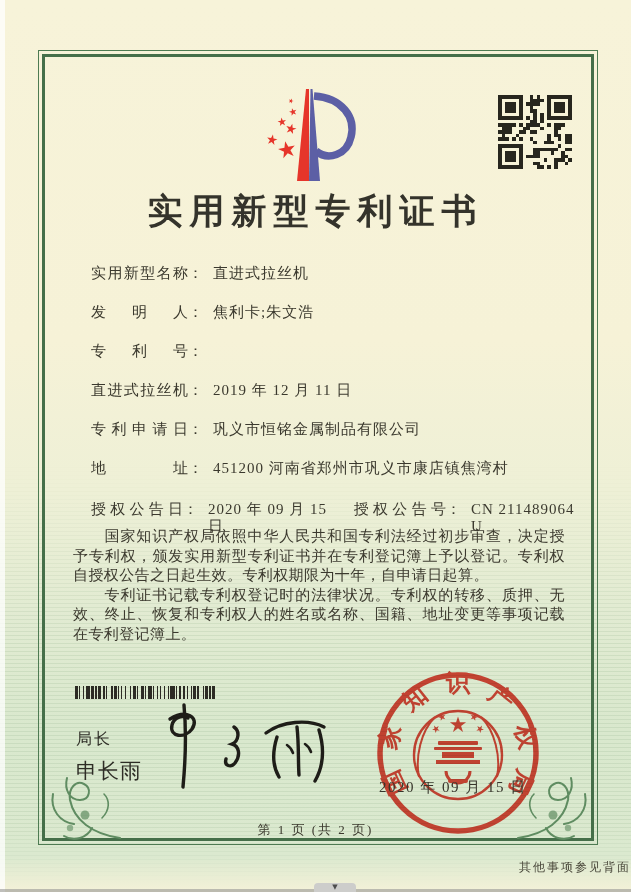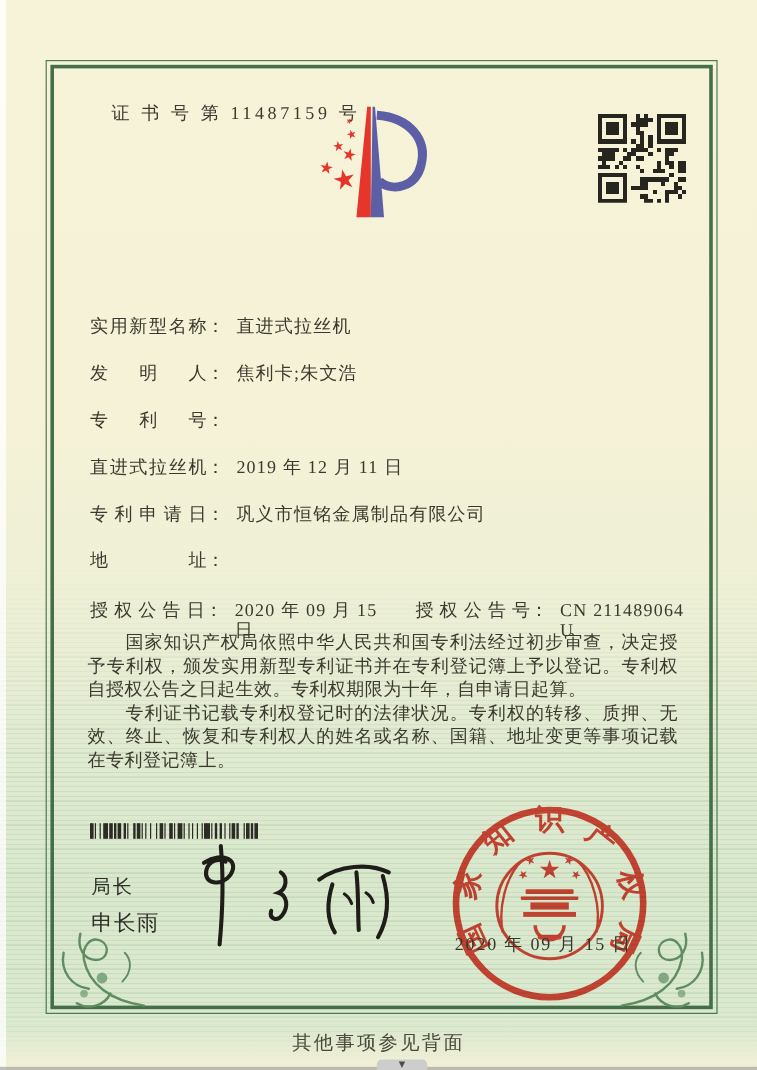--- a/index.html
+++ b/index.html
@@ -29,36 +29,36 @@
   .flourish.fl-right{right:33px; top:758px; transform:scaleX(-1);}
   .cert-no{position:absolute;left:93px;top:85px;font-size:15px;letter-spacing:3px;color:#3a392f;}
   .logo{position:absolute;left:262px;top:84px;width:100px;height:104px;}
   .qr{position:absolute;left:498px;top:95px;width:74px;height:74px;}
   .title{
     position:absolute;left:0;top:188px;width:100%;margin:0;text-align:center;
     font-size:35px;font-weight:bold;letter-spacing:7px;color:#34332b;
   }
   .fields{position:absolute;left:75px;top:265px;width:500px;}
   .frow{display:flex;align-items:flex-start;font-size:15px;line-height:17px;margin:0 0 22px 0;color:#3b392e;}
-  .flabel{display:inline-block;width:97px;text-align:justify;text-align-last:justify;-moz-text-align-last:justify;}
+  .flabel{display:inline-block;width:97px;text-align:justify;text-align-last:justify;margin-left:16px;-moz-text-align-last:justify;}
   .fcolon{display:inline-block;margin-right:10px;}
   .fvalue{letter-spacing:1px;}
   .grant{position:absolute;left:75px;top:501px;width:510px;}
   .grant .g2{margin-left:13px;}
   .paras{position:absolute;left:73px;top:527px;width:492px;font-size:15px;line-height:19.6px;text-align:justify;color:#3b392e;letter-spacing:0.4px;}
   .paras p{margin:0;text-indent:2.1em;}
   .barcode{position:absolute;left:75px;top:686px;width:162px;height:13px;display:flex;align-items:stretch;}
   .barcode div{height:100%;}
   .director-title{position:absolute;left:76px;top:729px;font-size:16px;font-family:"Liberation Sans","DejaVu Sans",sans-serif;color:#2e2d26;letter-spacing:2px;}
-  .director-name{position:absolute;left:76px;top:757px;font-size:18px;font-family:"Liberation Sans","DejaVu Sans",sans-serif;color:#2e2d26;letter-spacing:1px;}
+  .director-name{position:absolute;left:76px;top:757px;font-size:21px;font-family:"Liberation Sans","DejaVu Sans",sans-serif;color:#2e2d26;letter-spacing:1px;}
   .signature{position:absolute;left:142px;top:697px;width:200px;height:98px;}
   .seal{position:absolute;left:372px;top:667px;width:172px;height:172px;mix-blend-mode:multiply;opacity:.92;}
   .seal-date{position:absolute;left:379px;top:778px;font-size:15px;letter-spacing:1.5px;color:#37362c;}
   .page-info{position:absolute;left:0;top:821px;width:100%;text-align:center;font-size:13px;letter-spacing:2px;color:#3b392e;}
-  .back-note{position:absolute;left:0;top:859px;width:100%;text-align:center;font-size:16px;letter-spacing:2px;color:#4a483b;}
+  .back-note{position:absolute;left:0;top:859px;width:100%;text-align:right;font-size:12px;letter-spacing:2px;color:#4a483b;}
   .scroll-tab{position:absolute;left:314px;top:883px;width:42px;height:9px;background:#cdcdcb;border-radius:4px 4px 0 0;display:flex;align-items:center;justify-content:center;cursor:pointer;}
   .scroll-tab .tri{font-size:7px;line-height:7px;color:#4d4d4d;font-family:"DejaVu Sans",sans-serif;}
   .seal-ch{font-weight:bold;}
 </style>
 </head>
 <body>
 
 <div class="page">
   <div class="stripes"></div>
   <div class="edge-left"></div>
@@ -77,21 +77,20 @@
   </svg>
   <svg class="flourish fl-right" viewBox="0 0 86 86" fill="none" stroke="#5f8c61" stroke-width="2" stroke-linecap="round">
     <path d="M80,80 C52,76 34,62 30,42 C28,30 36,22 44,26 C52,30 50,42 40,42 C30,42 24,32 27,20"></path>
     <path d="M34,66 C20,64 10,52 13,36"></path>
     <path d="M52,70 C47,80 34,84 24,78"></path>
     <path d="M62,60 C70,52 70,42 64,36" stroke-width="1.6"></path>
     <circle cx="45" cy="57" r="4.5" fill="#5f8c61" stroke="none" opacity=".7"></circle>
     <circle cx="30" cy="70" r="3.2" fill="#5f8c61" stroke="none" opacity=".6"></circle>
   </svg>
 
-  <div class="cert-no">证 书 号 第 11487159 号</div>
 
   <div class="logo">
     <svg viewBox="0 0 100 104" width="100" height="104">
       <defs>
         <path id="star5" d="M0,-1 L0.225,-0.31 0.951,-0.31 0.363,0.118 0.588,0.809 0,0.382 -0.588,0.809 -0.363,0.118 -0.951,-0.31 -0.225,-0.31 Z"></path>
       </defs>
       <path d="M52,12 C80,14 94,33 89,53 C85,71 66,77 54,67" stroke="#5c5fa5" stroke-width="7.5" fill="none"></path>
       <polygon points="44,5 47,5 47,97 35,97" fill="#e6352a"></polygon>
       <polygon points="48.5,5 50.5,5 58,97 47,97" fill="#5c5fa5"></polygon>
       <use href="#star5" transform="translate(25,66) scale(9) rotate(-12)" fill="#e6352a"></use>
@@ -308,20 +307,21 @@
         <rect x="19.05" y="95.24" width="4.76" height="4.76" fill="#27261e"></rect>
         <rect x="23.81" y="95.24" width="4.76" height="4.76" fill="#27261e"></rect>
         <rect x="28.57" y="95.24" width="4.76" height="4.76" fill="#27261e"></rect>
         <rect x="52.38" y="95.24" width="4.76" height="4.76" fill="#27261e"></rect>
         <rect x="57.14" y="95.24" width="4.76" height="4.76" fill="#27261e"></rect>
         <rect x="66.67" y="95.24" width="4.76" height="4.76" fill="#27261e"></rect>
         <rect x="76.19" y="95.24" width="4.76" height="4.76" fill="#27261e"></rect>
       </svg>
   </div>
 
+  <h1 class="title">实用新型专利证书</h1>
 
   <div class="fields">
     <div class="frow">
       <span class="flabel">实用新型名称</span>
         <span class="fcolon">：</span>
         <span class="fvalue">直进式拉丝机</span>
     </div>
     <div class="frow">
       <span class="flabel">发明人</span>
         <span class="fcolon">：</span>
@@ -337,20 +337,21 @@
         <span class="fvalue">2019 年 12 月 11 日</span>
     </div>
     <div class="frow">
       <span class="flabel">专利申请日</span>
         <span class="fcolon">：</span>
         <span class="fvalue">巩义市恒铭金属制品有限公司</span>
     </div>
     <div class="frow">
       <span class="flabel">地址</span>
         <span class="fcolon">：</span>
+        <span class="fvalue">451200 河南省郑州市巩义市康店镇焦湾村</span>
     </div>
   </div>
 
   <div class="frow grant">
     <span class="flabel">授权公告日</span>
       <span class="fcolon">：</span>
       <span class="fvalue">2020 年 09 月 15 日</span>
     <span class="flabel g2">授权公告号</span>
       <span class="fcolon">：</span>
       <span class="fvalue">CN 211489064 U</span>
@@ -477,19 +478,20 @@
         <rect x="62" y="80" width="48" height="3" rx="1" stroke="none"></rect>
         <rect x="70" y="85" width="32" height="6" stroke="none"></rect>
         <rect x="64" y="93" width="44" height="4" stroke="none"></rect>
         <path d="M74,104 a12,12 0 0 0 24,0" fill="none" stroke-width="3"></path>
         <rect x="76" y="112" width="20" height="4" rx="2" stroke="none"></rect>
       </g>
     </svg>
   </div>
   <div class="seal-date">2020 年 09 月 15 日</div>
 
+  <div class="page-info">第 1 页 (共 2 页)</div>
   <div class="back-note">其他事项参见背面</div>
 
   <div class="edge-bottom"></div>
   <div class="scroll-tab">
     <span class="tri">▼</span>
   </div>
 </div>
 
 </body></html>

